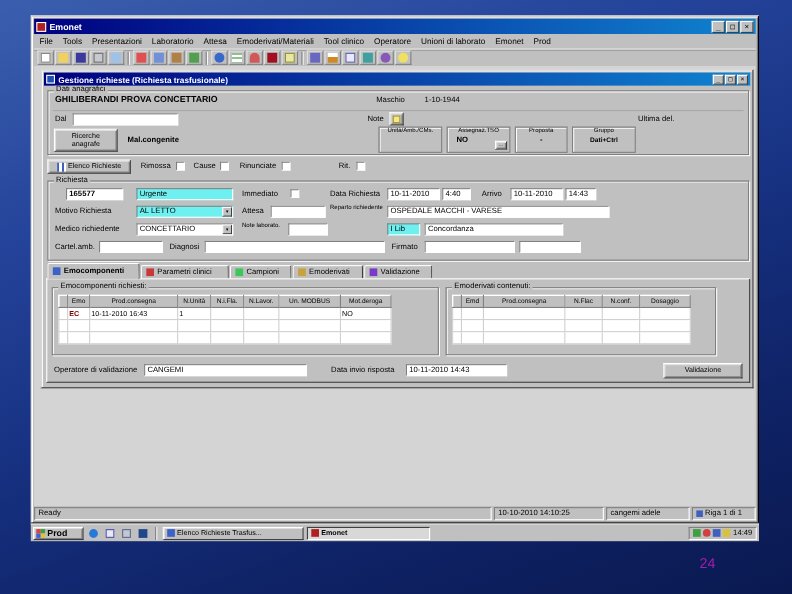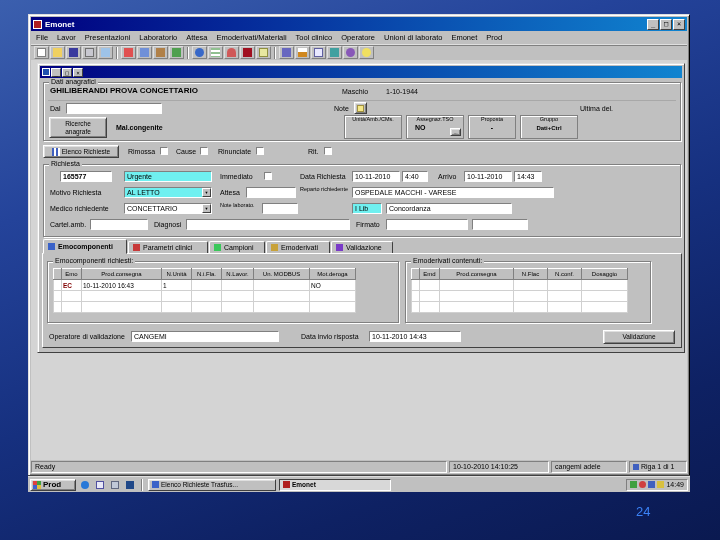--- a/index.html
+++ b/index.html
@@ -92,41 +92,41 @@
   .winlogo i{display:block}
   .qlicon{width:12px;height:11px;display:flex;align-items:center;justify-content:center}
   .qi{width:8px;height:8px;display:block}
   .taskbtn{height:12px;display:flex;align-items:center;gap:2px;padding:0 3px;font-size:6.5px;white-space:nowrap;overflow:hidden}
   .taskbtn.raised{background:#c0c0c0;border:1px solid;border-color:#fff #404040 #404040 #fff;box-shadow:inset 1px 1px 0 #dfdfdf}
   .taskbtn.pressed{background:#d8d8d8;border:1px solid;border-color:#404040 #fff #fff #404040;font-weight:bold}
   .tray{margin-left:auto;height:12px;border:1px solid;border-color:#808080 #fff #fff #808080;
         display:flex;align-items:center;gap:2px;padding:0 3px;font-size:7px}
   .trico{width:7px;height:7px;display:block}
 
-  .pagenum{position:absolute;left:636px;top:504px;font-size:13px;color:#3b82f6}
+  .pagenum{position:absolute;left:636px;top:504px;font-size:13px;color:#a21caf}
   .sep-line{position:absolute;height:1px;background:#a8a8a8}
 </style>
 </head>
 <body>
 
 <div class="shot">
 
   <div class="win">
 
     <div class="tb">
       <span class="appic"></span>
       <span class="ttl">Emonet</span>
       <span class="wbtn">_</span>
       <span class="wbtn">□</span>
       <span class="wbtn">×</span>
     </div>
 
     <div class="menubar">
       <span class="menuitem">File</span>
-      <span class="menuitem">Lavor</span>
+      <span class="menuitem">Tools</span>
       <span class="menuitem">Presentazioni</span>
       <span class="menuitem">Laboratorio</span>
       <span class="menuitem">Attesa</span>
       <span class="menuitem">Emoderivati/Materiali</span>
       <span class="menuitem">Tool clinico</span>
       <span class="menuitem">Operatore</span>
       <span class="menuitem">Unioni di laborato</span>
       <span class="menuitem">Emonet</span>
       <span class="menuitem">Prod</span>
     </div>
@@ -195,20 +195,21 @@
       <span class="tbtn">
           <span class="ti" style="background:#f0e060;border-radius:50%"></span>
         </span>
     </div>
 
     <div class="mdi">
 
       <div class="child">
         <div class="tb2">
           <span class="appic" style="width:8px;height:8px;background:#2050b0"></span>
+          <span class="ttl">Gestione richieste (Richiesta trasfusionale)</span>
           <span class="wbtn">_</span>
           <span class="wbtn">□</span>
           <span class="wbtn">×</span>
         </div>
 
         <div class="ccontent">
 
           <div class="grp" style="left:3px;top:4px;width:638px;height:59px">
             <span class="gl">Dati anagrafici</span>
             <span class="lbl b" style="left:6px;top:4px;font-size:8px">GHILIBERANDI PROVA CONCETTARIO</span>

